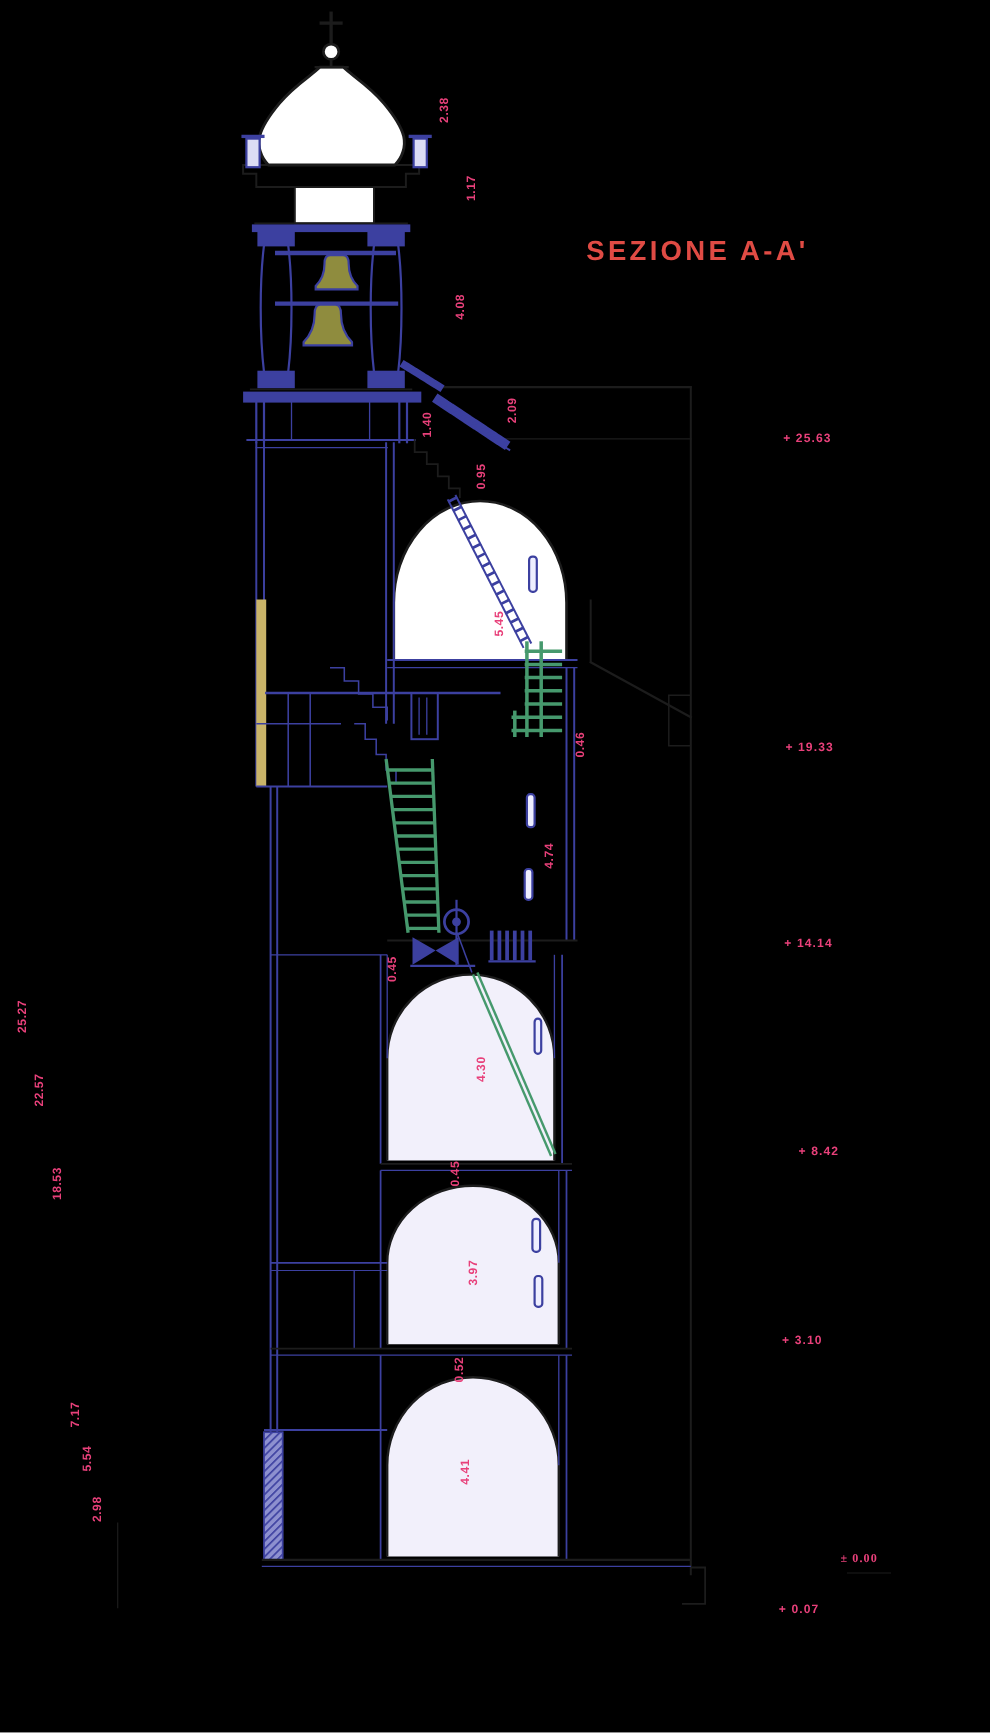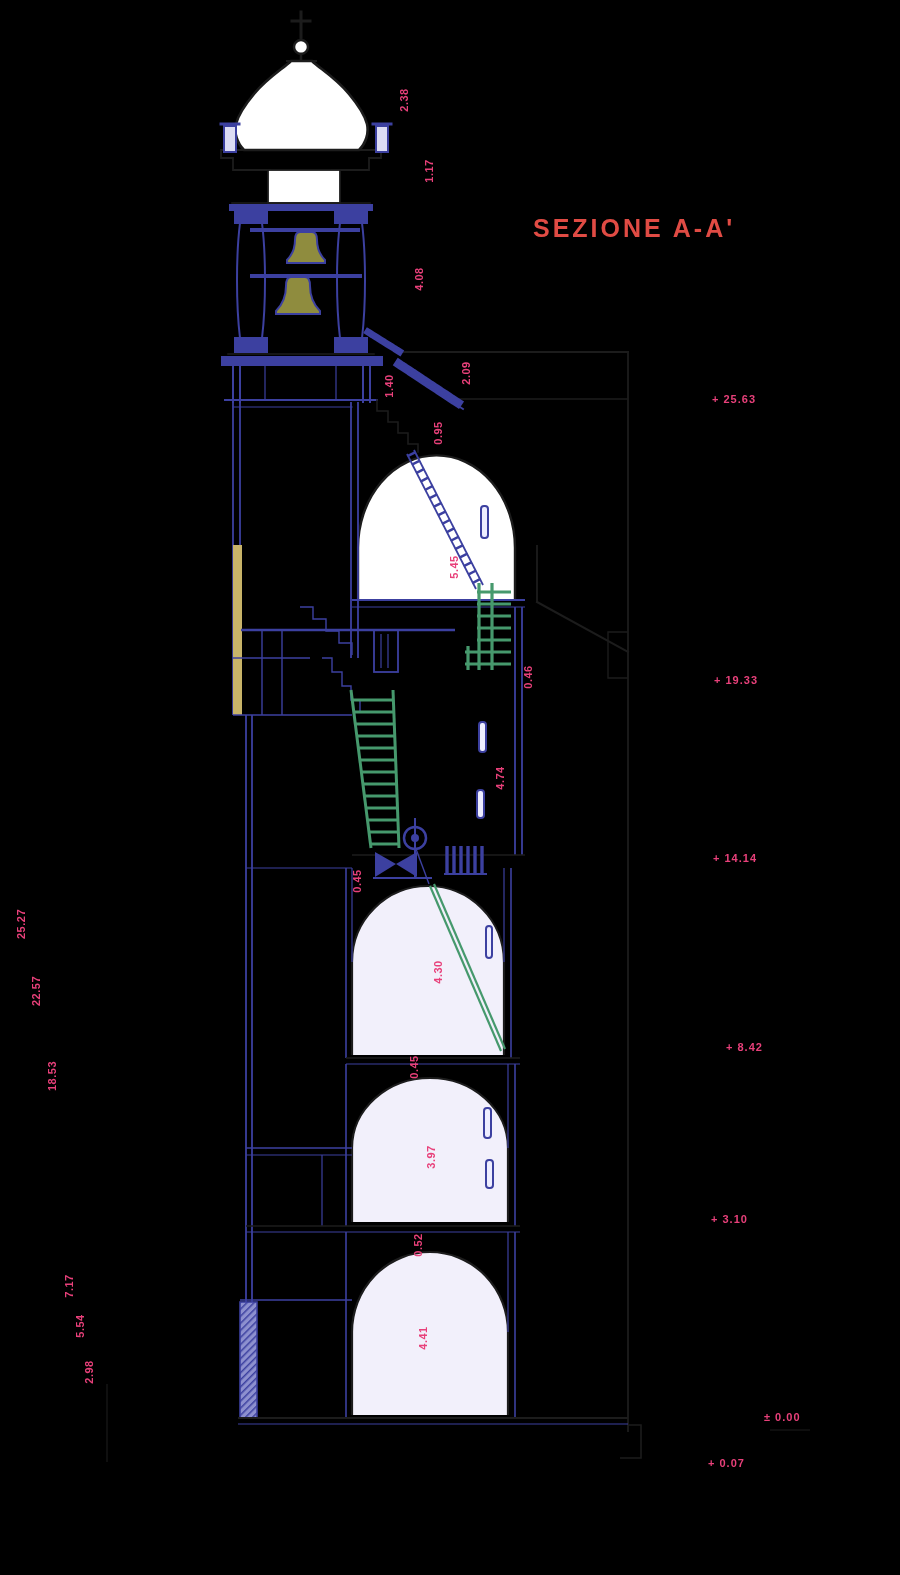--- a/index.html
+++ b/index.html
@@ -266,21 +266,21 @@
 </svg>
 
 <div class="lbl title" style="left:533px;top:214px;">SEZIONE A-A'</div>
 
 <div class="lbl elev" style="left:712px;top:399px;">+ 25.63</div>
 <div class="lbl elev" style="left:714px;top:680px;">+ 19.33</div>
 <div class="lbl elev" style="left:713px;top:858px;">+ 14.14</div>
 <div class="lbl elev" style="left:711px;top:1047px;margin-left:15px;">+ 8.42</div>
 <div class="lbl elev" style="left:711px;top:1219px;">+ 3.10</div>
 <div class="lbl elev" style="left:708px;top:1463px;">+ 0.07</div>
-<div class="lbl elev" style="left:764px;top:1417px;">± 0.00</div>
+<div class="lbl elev" style="left:764px;top:1417px;font-family:Liberation Serif, serif;">± 0.00</div>
 
 <div class="lbl dim" style="left:21px;top:924px;">25.27</div>
 <div class="lbl dim" style="left:36px;top:991px;">22.57</div>
 <div class="lbl dim" style="left:52px;top:1076px;">18.53</div>
 <div class="lbl dim" style="left:69px;top:1286px;">7.17</div>
 <div class="lbl dim" style="left:80px;top:1326px;">5.54</div>
 <div class="lbl dim" style="left:89px;top:1372px;">2.98</div>
 
 <div class="lbl dim" style="left:404px;top:100px;">2.38</div>
 <div class="lbl dim" style="left:429px;top:171px;">1.17</div>

